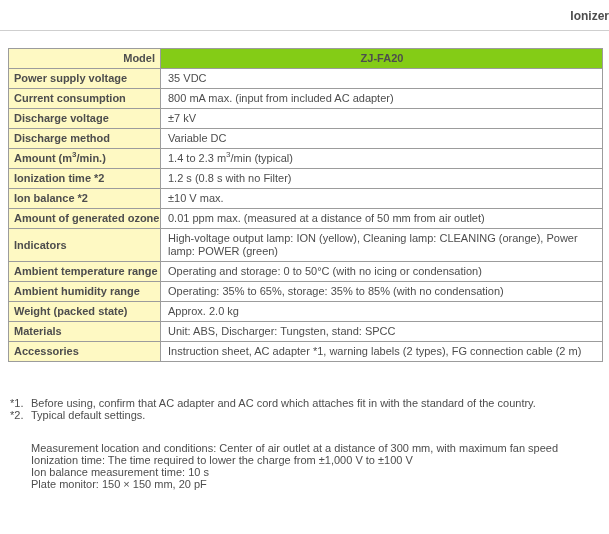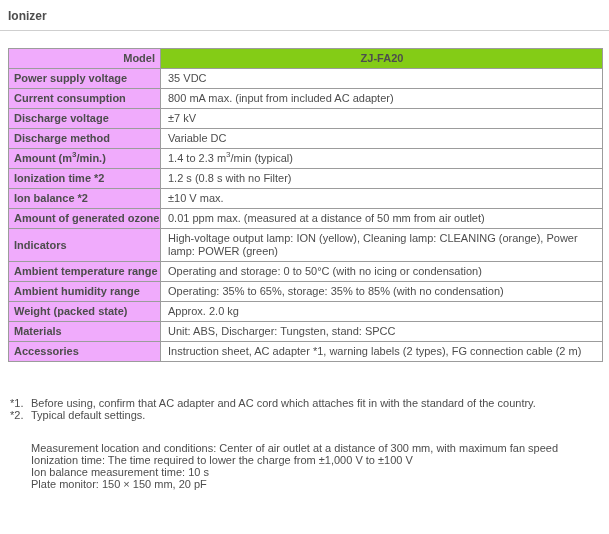--- a/index.html
+++ b/index.html
@@ -8,20 +8,21 @@
     background:#ffffff;
     font-family:"Liberation Sans", sans-serif;
     color:#4d4d4d;
     overflow:hidden;
   }
   .page-title{
     font-size:12px;
     font-weight:bold;
     margin:9px 0 0 8px;
     color:#4d4d4d;
+    text-align:right;
   }
   .title-rule{
     border:none;
     border-top:1px solid #cfcfcf;
     margin:7px 0 0 0;
     width:609px;
   }
   table.spec{
     border-collapse:collapse;
     table-layout:fixed;
@@ -30,21 +31,21 @@
     font-size:11px;
   }
   table.spec th, table.spec td{
     border:1px solid #9c9c9c;
     vertical-align:middle;
     line-height:13px;
   }
   table.spec th{
     width:152px;
     box-sizing:border-box;
-    background:#f0abfc;
+    background:#fef9c3;
     font-weight:bold;
     text-align:left;
     padding:3px 2px 3px 5px;
     white-space:nowrap;
   }
   table.spec td{
     padding:3px 6px 3px 7px;
     height:13px;
   }
   tr.model-row th{

